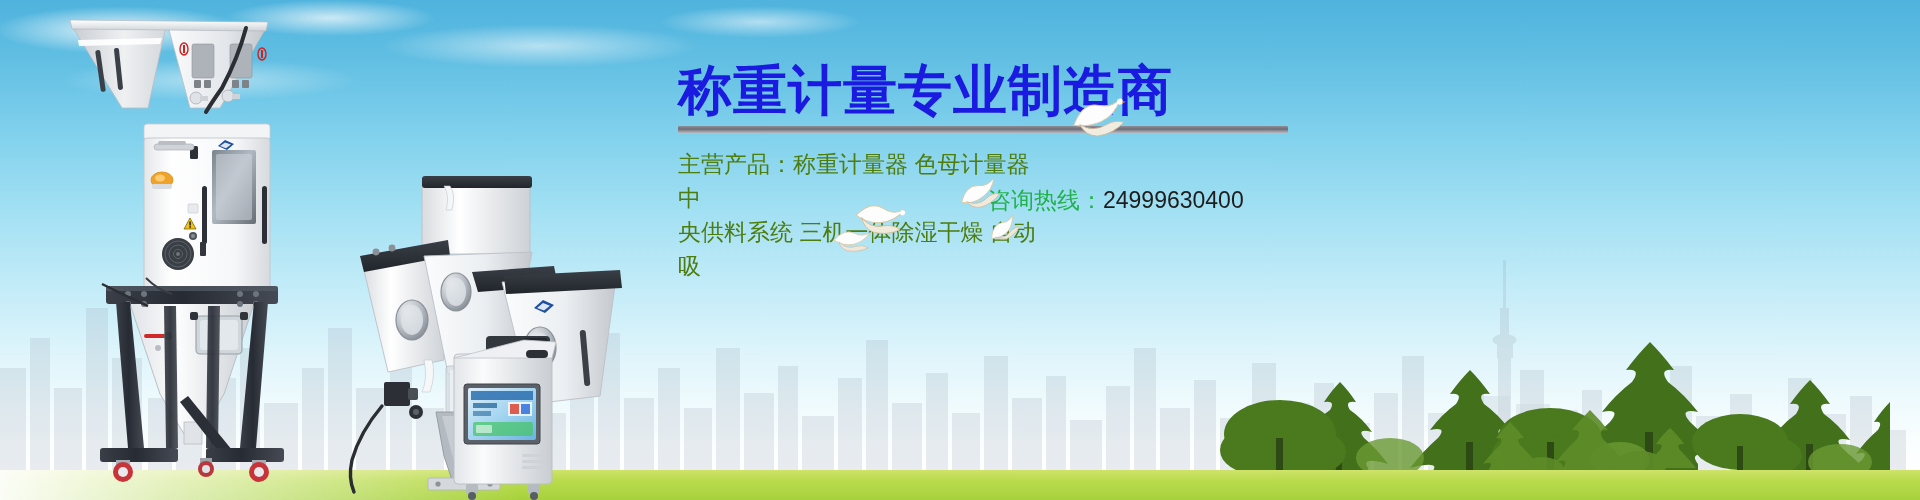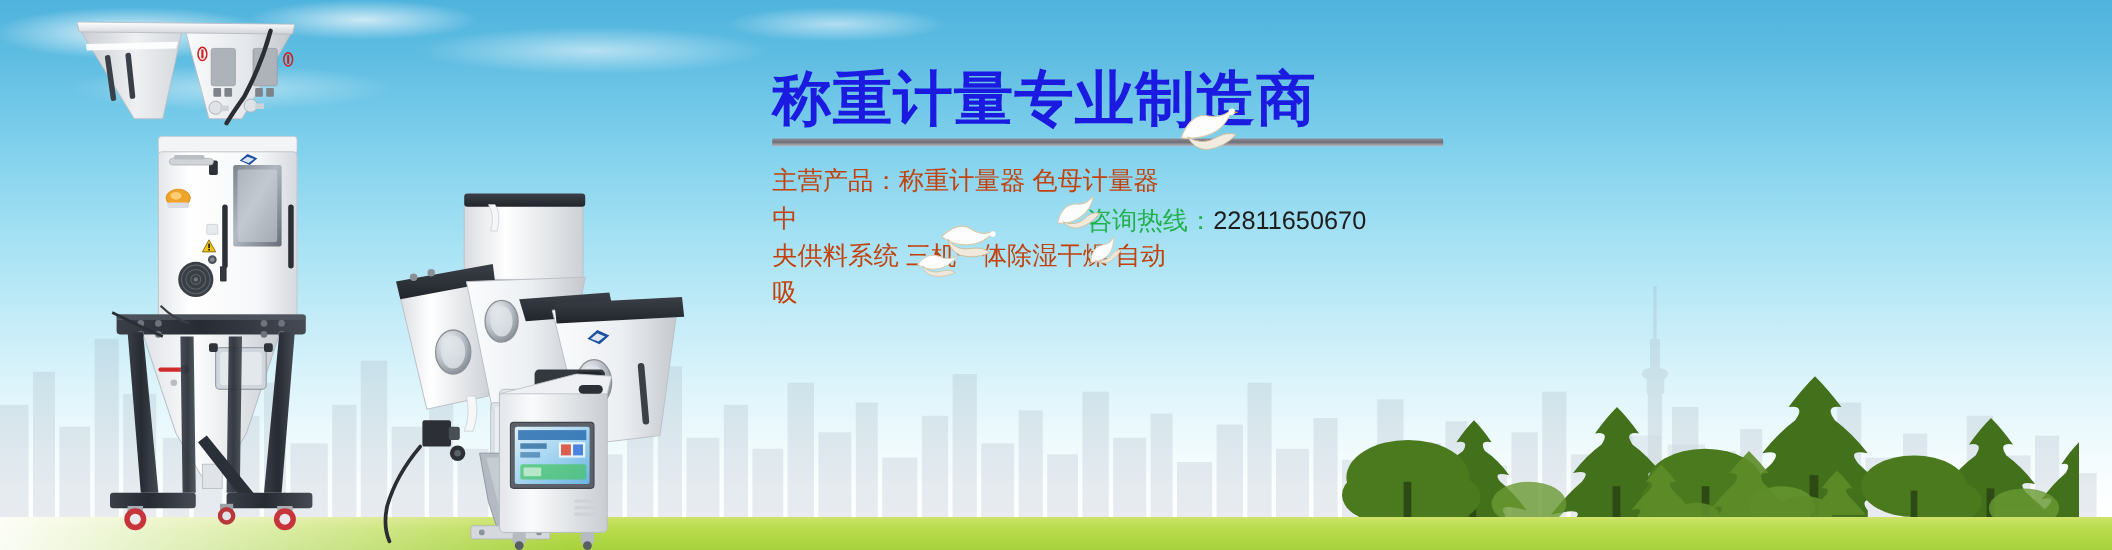--- a/index.html
+++ b/index.html
@@ -66,42 +66,42 @@
   .trees svg{display:block;width:100%;height:100%;}
   .trees-small{
     position:absolute; left:1470px; bottom:16px; width:240px; height:110px;
     pointer-events:none; opacity:.9;
   }
   .trees-small svg{display:block;width:100%;height:100%;}
 
   
   .copy{
     position:absolute;
-    left:700px; top:60px;
+    left:676px; top:60px;
     width:760px;
   }
   .headline{
     font-size:54px;
     line-height:60px;
     font-weight:700;
     color:#1a1ae0;
     letter-spacing:1px;
     white-space:nowrap;
     margin:0 0 6px 2px;
   }
   .rule{
     width:610px; height:7px;
     background:linear-gradient(to bottom,#8e8e96 0%,#6e6e78 45%,#b9b9c2 100%);
     border-radius:1px;
     margin:6px 0 14px 2px;
   }
   .sub{
     font-size:23px;
     line-height:34px;
-    color:#c2410c;
+    color:#4d7c0f;
     margin:0 0 0 2px;
     max-width:360px;
   }
   .sub-line2, .sub-line3{
     display:block;
   }
 
   
   .dove{position:absolute;pointer-events:none;}
   .dove svg{display:block;}
@@ -284,21 +284,21 @@
   <div class="copy">
     <h1 class="headline">称重计量专业制造商</h1>
     <div class="rule"></div>
     <p class="sub">
       <span class="sub-line1">主营产品：称重计量器 色母计量器  中</span>
       <span class="sub-line2">央供料系统 三机一体除湿干燥 自动吸</span>
     </p>
   </div>
 
   <div style="position:absolute;left:988px;top:183px;font-size:23px;line-height:34px;white-space:nowrap;">
-    <span style="color:#22b14c;">咨询热线：</span><span style="color:#1d1d1d;">22811650670</span>
+    <span style="color:#22b14c;">咨询热线：</span><span style="color:#1d1d1d;">24999630400</span>
   </div>
 
   <div class="dove" style="left:1065px;top:92px;width:64px;height:52px;transform:rotate(-8deg);">
     <svg viewBox="0 0 64 52" xmlns="http://www.w3.org/2000/svg">
       <path d="M8 30 Q20 8 36 14 Q48 18 58 10 Q50 26 36 30 Q22 34 8 30 Z" fill="#fdfdfd" stroke="#d9c9a8" stroke-width="1"></path>
       <path d="M14 30 Q26 40 40 34 Q50 30 58 34 Q46 44 30 44 Q18 42 14 30 Z" fill="#f2ece0" stroke="#cdbb9a" stroke-width="0.8"></path>
       <circle cx="57" cy="13" r="3" fill="#ffffff"></circle>
       <path d="M59 13 L63 14 L59 15 Z" fill="#e0a23a"></path>
     </svg>
   </div>

